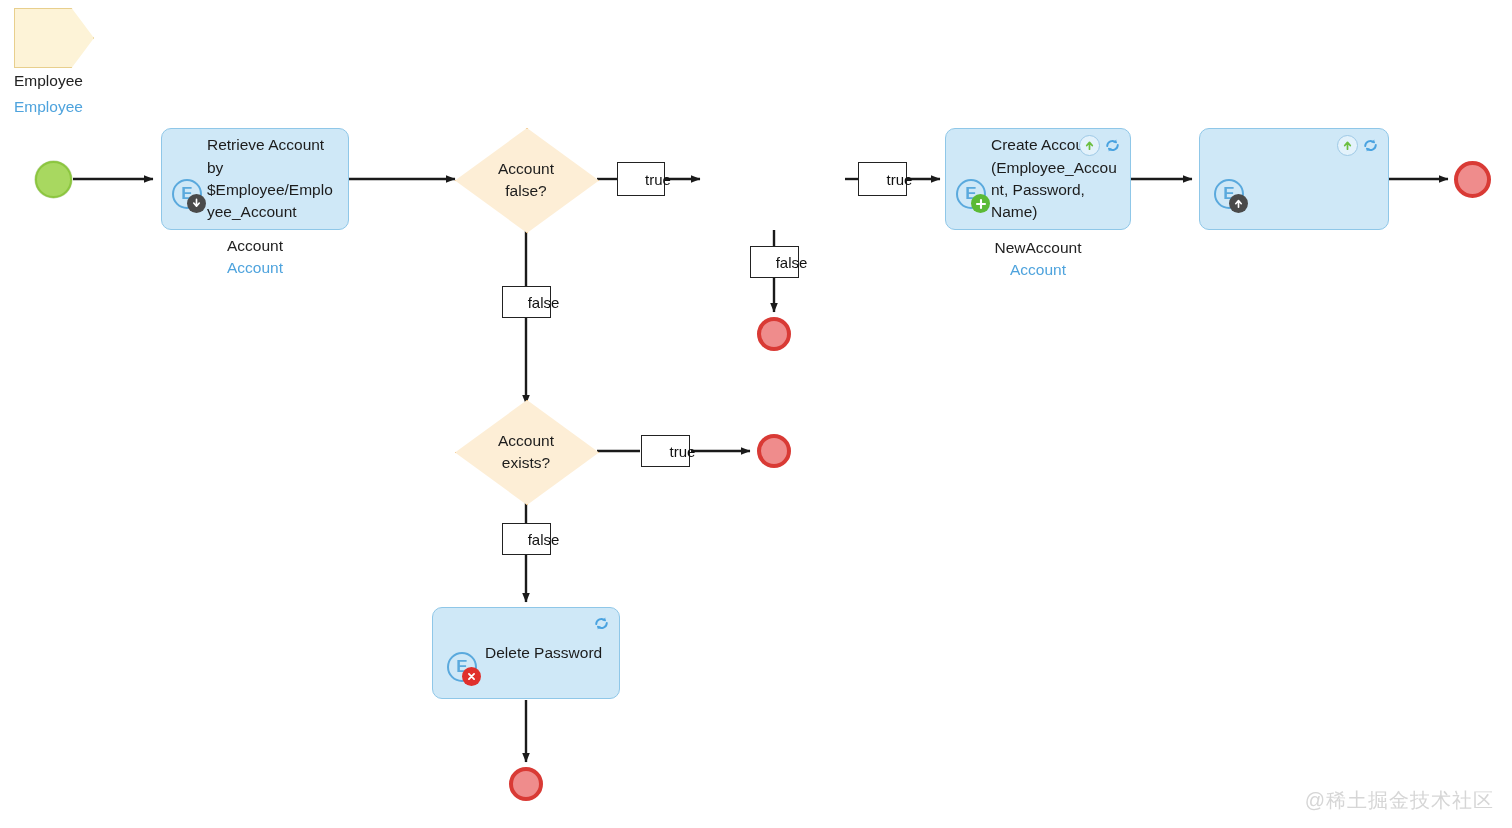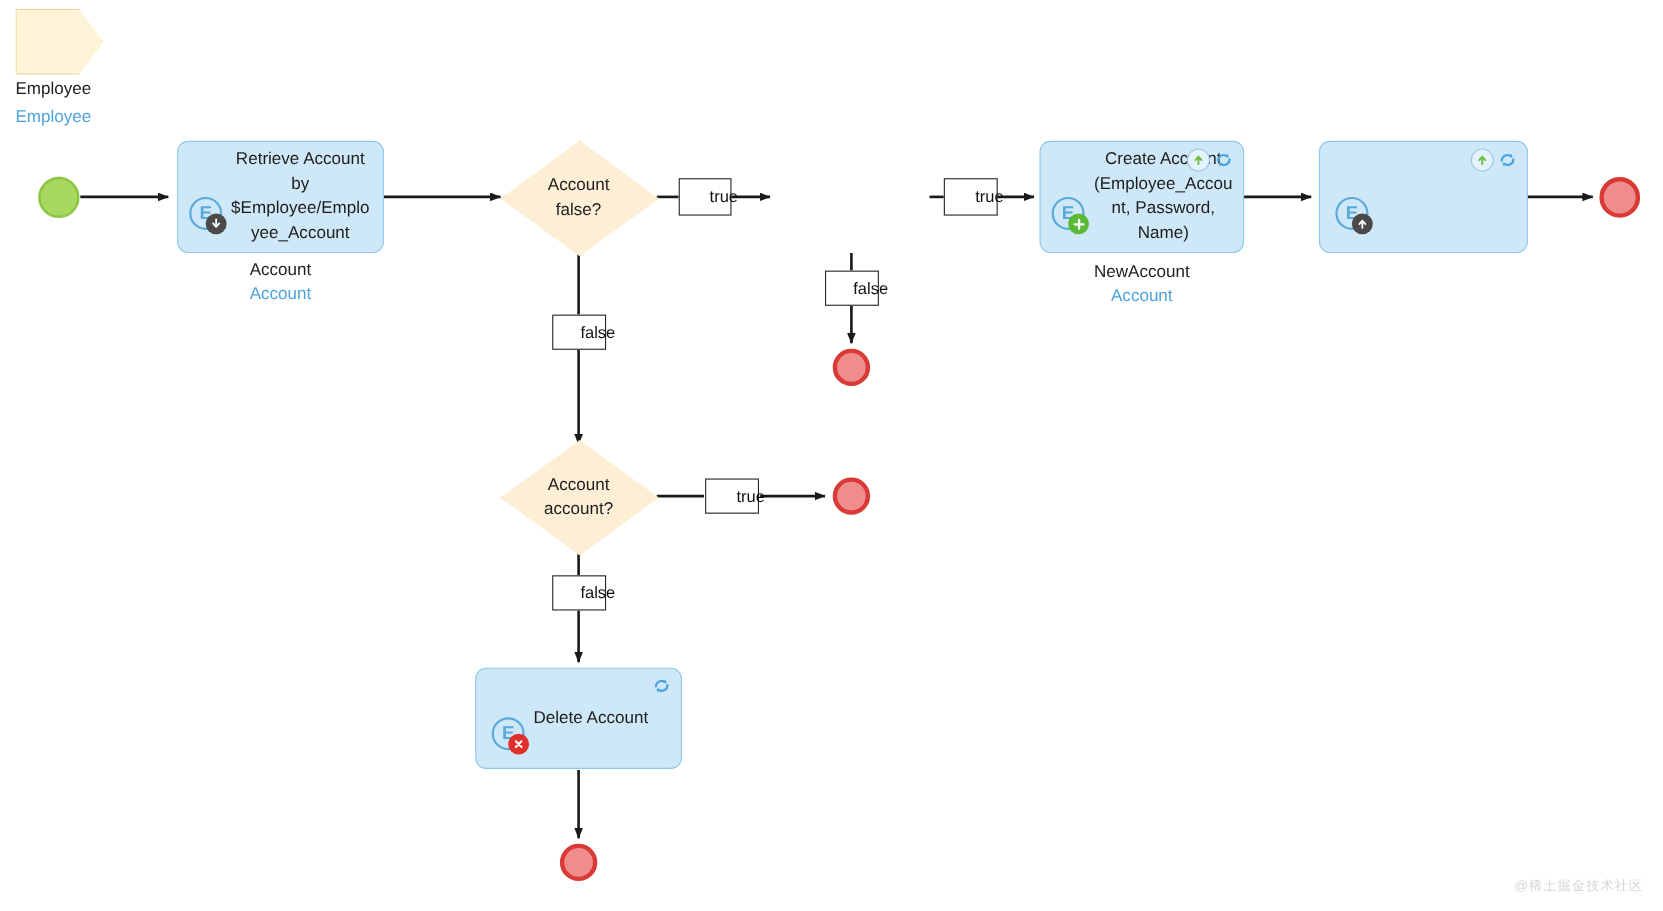--- a/index.html
+++ b/index.html
@@ -77,21 +77,21 @@
     border: 1.5px solid #8fc7e8;
     border-radius: 10px;
     display: flex;
     align-items: center;
     justify-content: flex-start;
   }
   .activity .act-text {
     font-size: 15.5px;
     line-height: 1.45;
     color: #1c1c1c;
-    text-align: center;
+    text-align: left;
     word-break: break-word;
     position: relative;
     z-index: 2;
   }
 
   
   .e-icon {
     position: absolute;
     width: 34px;
     height: 34px;
@@ -218,21 +218,21 @@
     z-index: 4;
     padding-left: 34px;
   }
 
   
   .watermark {
     position: absolute;
     right: 18px;
     bottom: 14px;
     color: #d6d6d6;
-    font-size: 12px;
+    font-size: 20px;
     letter-spacing: 1px;
     user-select: none;
   }
 </style>
 </head>
 <body>
 
 <div id="canvas">
 
   <svg id="edges" viewBox="0 0 1512 828" width="1512" height="828">
@@ -373,21 +373,21 @@
     </div>
   </div>
 
   <div class="node end-node" style="left:1454px; top:161px; width:37px; height:37px;"></div>
 
   <div class="decision" style="left:455px; top:400px; width:142px; height:103px;">
     <div class="dia"></div>
     <div class="dia-inner">
       <div class="dia-label">
         <span>Account</span><br>
-        <span>account?</span>
+        <span>exists?</span>
       </div>
     </div>
   </div>
 
   <div class="edge-label" style="left:641px; top:435px; width:49px; height:32px;">true</div>
   <div class="edge-label" style="left:502px; top:523px; width:49px; height:32px;">false</div>
 
   <div class="node end-node" style="left:757px; top:434px; width:34px; height:34px;"></div>
 
   <div class="node activity" style="left:432px; top:607px; width:188px; height:92px; padding-left:52px; padding-right:9px;">
@@ -402,20 +402,20 @@
       </div>
     </div>
     <div class="e-icon" style="left:14px; top:44px;">
       <div class="ring">E</div>
       <div class="badge badge-x">
         <svg width="11" height="11" viewBox="0 0 12 12" aria-hidden="true">
           <path d="M3.2 3.2 L8.8 8.8 M8.8 3.2 L3.2 8.8" stroke="#fff" stroke-width="2" stroke-linecap="round"></path>
         </svg>
       </div>
     </div>
-    <div class="act-text">Delete Account</div>
+    <div class="act-text">Delete Password</div>
   </div>
 
   <div class="node end-node" style="left:509px; top:767px; width:34px; height:34px;"></div>
 
   <div class="watermark">@稀土掘金技术社区</div>
 
 </div>
 
 </body></html>

